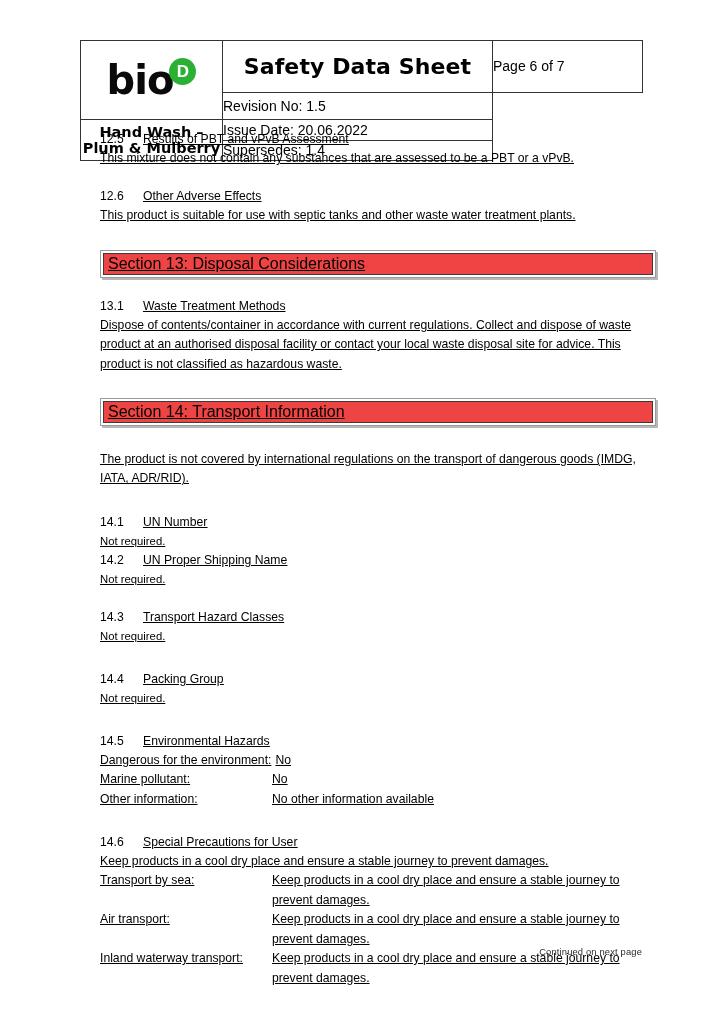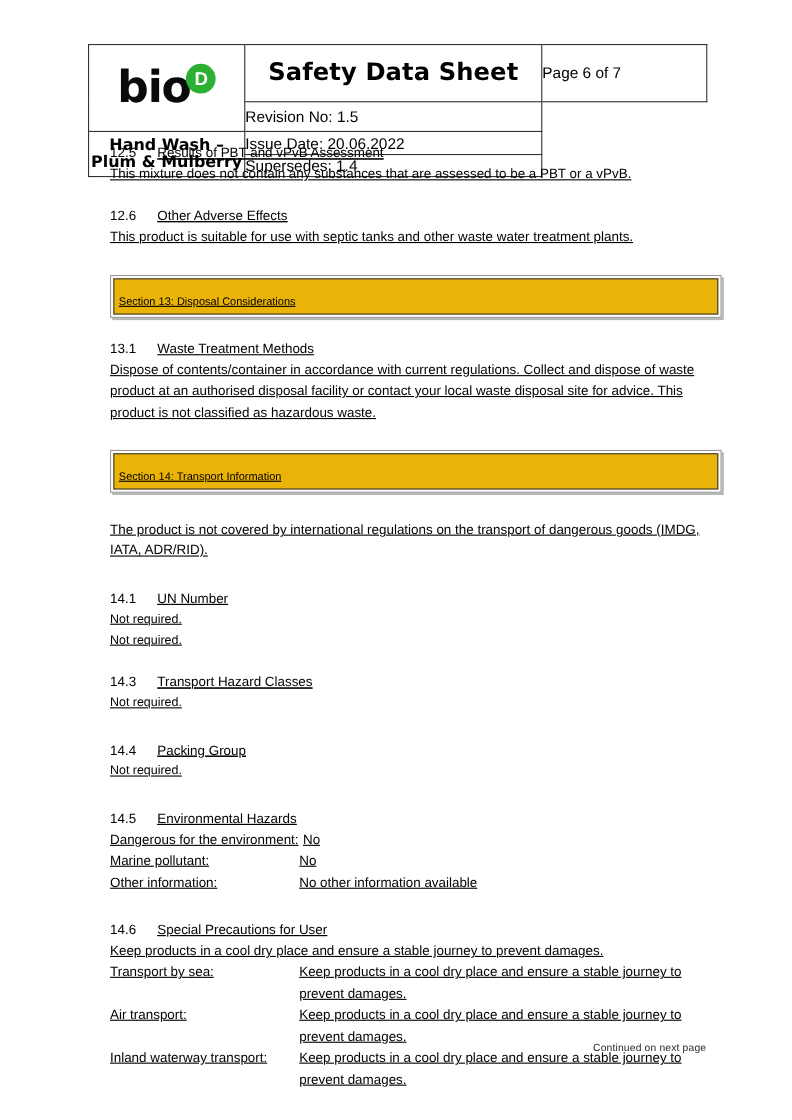--- a/index.html
+++ b/index.html
@@ -146,24 +146,24 @@
     position: relative;
     width: 556px;
     box-sizing: border-box;
     border: 1px solid #9a9a9a;
     padding: 2px;
     background: #ffffff;
     box-shadow: 2px 2px 0 0 #b8b8b8;
   }
   .section-box-inner {
     border: 1px solid #3a3a3a;
-    padding: 12px 0 2px 4px;
-    font-size: 10px;
+    padding: 1px 0 2px 4px;
+    font-size: 16px;
     line-height: 17px;
-    background: #eab308;
+    background: #ef4444;
   }
 
   
   .kv {
     font-size: 12.2px;
     line-height: 19.4px;
     margin: 0;
     display: flex;
     justify-content: center;
   }
@@ -266,20 +266,23 @@
 
     <p class="para">The product is not covered by international regulations on the transport of dangerous goods (IMDG, IATA, ADR/RID).</p>
 
     <div class="gap-lg"></div>
 
     <div class="num-head">
       <span class="n">14.1</span><span class="lbl-u">UN Number</span>
     </div>
     <p class="small">Not required.</p>
 
+    <div class="num-head">
+      <span class="n">14.2</span><span class="lbl-u">UN Proper Shipping Name</span>
+    </div>
     <p class="small">Not required.</p>
 
     <div class="gap-md"></div>
 
     <div class="num-head">
       <span class="n">14.3</span><span class="lbl-u">Transport Hazard Classes</span>
     </div>
     <p class="small">Not required.</p>
 
     <div class="gap-lg"></div>

